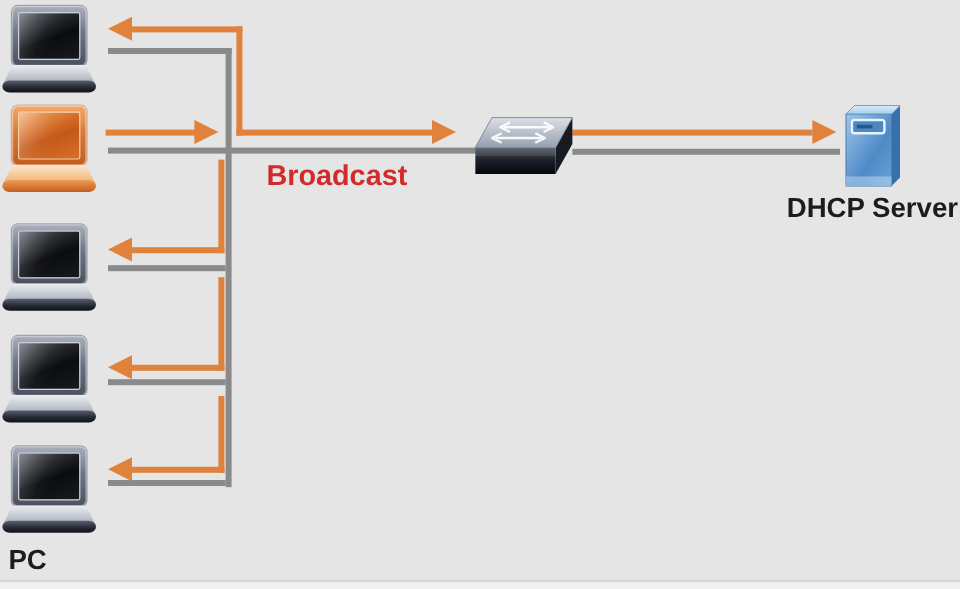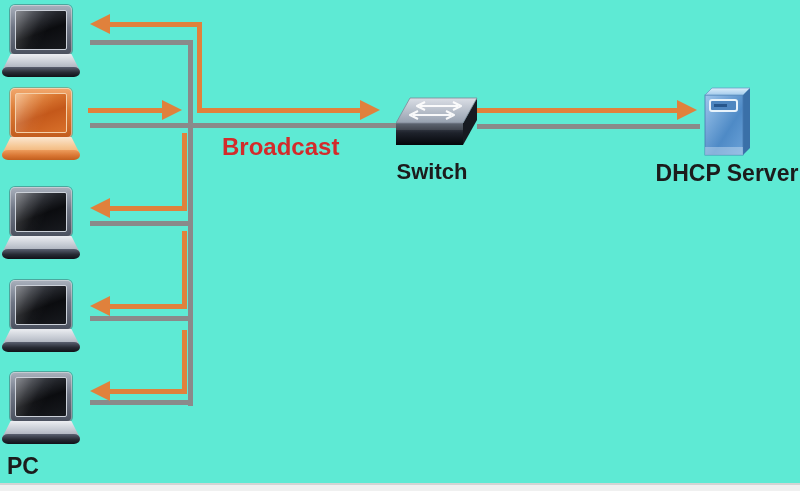--- a/index.html
+++ b/index.html
@@ -3,21 +3,21 @@
 <meta charset="utf-8">
 <style>
   :root{
     --arrow-orange:#E0813C;
     --cable-gray:#8A8A8A;
     --broadcast-red:#D32B2B;
     --text-black:#1c1c1c;
   }
   html,body{margin:0;padding:0;background:#fff;}
   .canvas{
-    position:relative;width:800px;height:491px;background:#5eead4;
+    position:relative;width:800px;height:491px;background:#e5e5e5;
     overflow:hidden;font-family:"Liberation Sans",sans-serif;
   }
   
   .ol{position:absolute;background:var(--arrow-orange);}
   .gl{position:absolute;background:var(--cable-gray);}
   .ah{position:absolute;width:0;height:0;border-top:10px solid transparent;border-bottom:10px solid transparent;}
   .ah.r{border-left:20px solid var(--arrow-orange);}
   .ah.l{border-right:20px solid var(--arrow-orange);}
   
   .lbl{position:absolute;font-weight:700;color:var(--text-black);letter-spacing:0px;}
@@ -164,18 +164,17 @@
     </defs>
     <polygon points="40,9 47,2 47,62 40,69" fill="#3a70a8"></polygon>
     <rect x="2" y="9" width="38" height="60" fill="url(#svFront)" stroke="#4679ae" stroke-width="0.8"></rect>
     <polygon points="2,9 40,9 47,2 9,2" fill="url(#svTop)" stroke="#6b9cc8" stroke-width="0.8"></polygon>
     <rect x="2" y="61" width="38" height="8" fill="#cfe2f4" opacity="0.45"></rect>
     <rect x="7" y="14" width="27" height="11" rx="2" fill="#4e86c0" stroke="#e8f3fb" stroke-width="2"></rect>
     <rect x="11" y="18" width="13" height="3" fill="#26568c"></rect>
   </svg>
 
   <div class="lbl red" style="left:222px;top:133px;font-size:24px">Broadcast</div>
-  <div class="lbl" style="left:382px;top:159px;width:100px;text-align:center;font-size:22px">Switch</div>
   <div class="lbl" style="left:642px;top:160px;width:170px;text-align:center;font-size:23px">DHCP Server</div>
   <div class="lbl" style="left:7px;top:453px;font-size:23px">PC</div>
 
   <div class="bottom-edge"></div>
 </div>
 
 </body></html>

